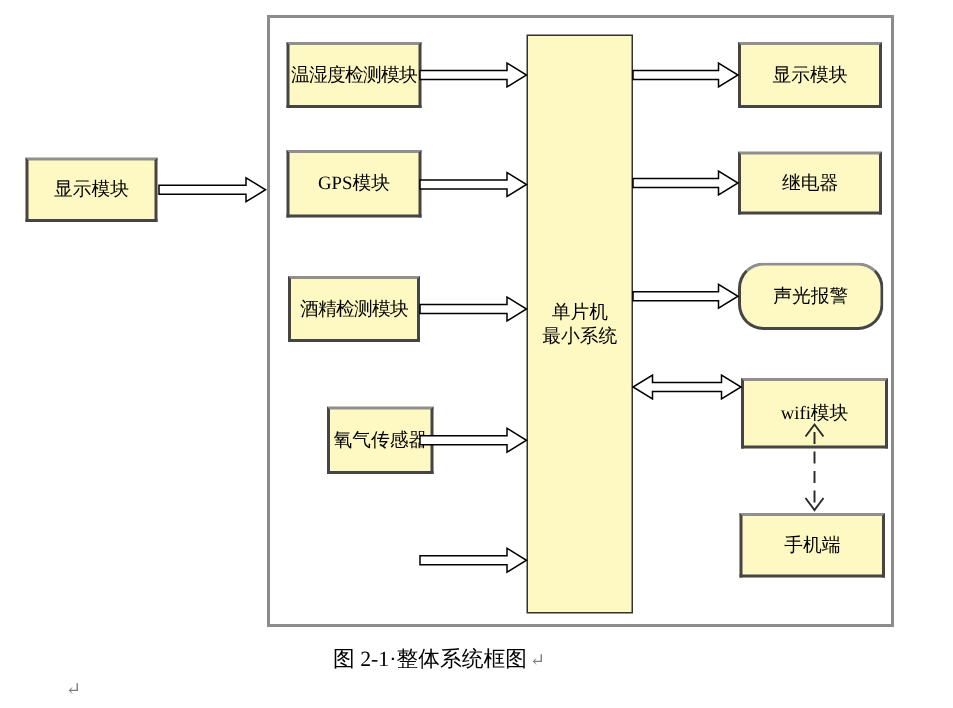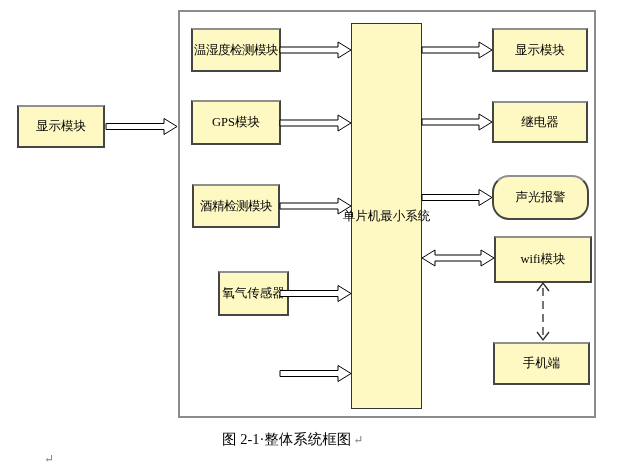--- a/index.html
+++ b/index.html
@@ -17,27 +17,27 @@
     border:2px solid #454545;border-top-color:#8f8f8f;box-sizing:border-box;
     white-space:nowrap;
   }
   .box-power{left:17px;top:105px;width:88px;height:43px;}
   .box-l1{left:191px;top:28px;width:90px;height:44px;letter-spacing:-0.5px;}
   .box-l2{left:191px;top:100px;width:90px;height:45px;}
   .box-l3{left:192px;top:184px;width:88px;height:44px;letter-spacing:-0.5px;}
   .box-l4{left:192px;top:271px;width:71px;height:45px;margin-left:26px;}
   .box-l5{left:192px;top:351px;width:87px;height:45px;}
   .box-mcu{
-    left:351px;top:23px;width:71px;height:386px;flex-direction:row;
+    left:351px;top:23px;width:71px;height:386px;flex-direction:column;
     border:1.5px solid #333;border-top-color:#333;
   }
   .box-r1{left:492px;top:28px;width:96px;height:44px;}
   .box-r2{left:492px;top:101px;width:96px;height:42px;}
   .box-r3{left:492px;top:175px;width:97px;height:45px;border-radius:17px;}
-  .box-r4{left:494px;top:236px;width:98px;height:47px;}
+  .box-r4{left:494px;top:252px;width:98px;height:47px;}
   .box-r5{left:493px;top:342px;width:97px;height:43px;}
   svg.arrows{position:absolute;left:0;top:0;width:635px;height:472px;pointer-events:none;}
   svg.arrows polygon{fill:#ffffff;stroke:#000000;stroke-width:1;}
   svg.arrows .dash-line{stroke:#2a2a2a;stroke-width:1.3;stroke-dasharray:8 5;fill:none;}
   svg.arrows .chevron{stroke:#2a2a2a;stroke-width:1.3;fill:none;}
   .caption{
     position:absolute;left:222px;top:430px;font-size:14.5px;white-space:nowrap;
   }
   .ret-mark{color:#808080;font-size:12px;margin-left:2px;}
   .stray-mark{

